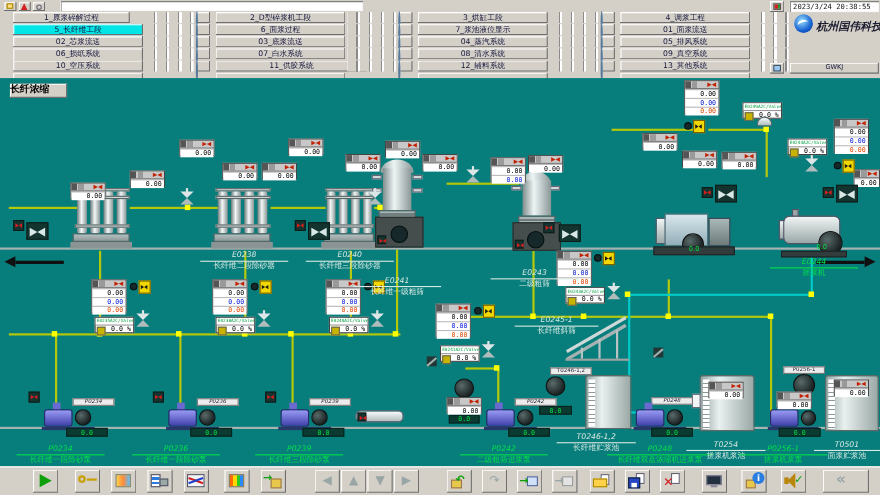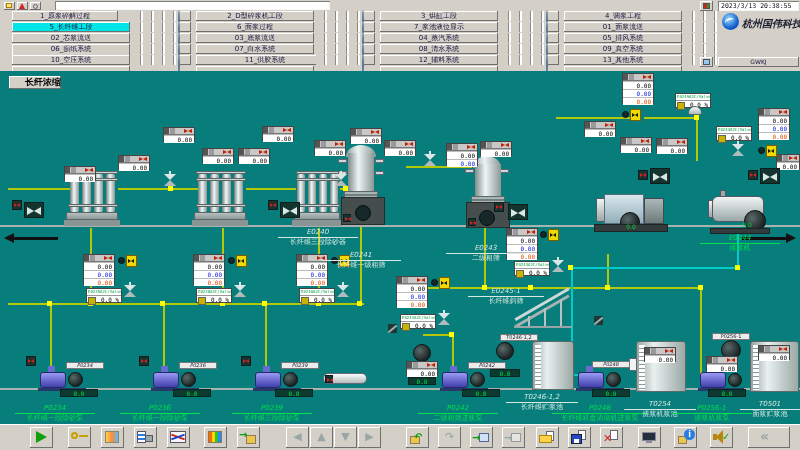--- a/index.html
+++ b/index.html
@@ -6,21 +6,21 @@
 body{margin:0;background:#333}
 #app{position:relative;width:800px;height:450px;background:#d4d0c8;font-family:"DejaVu Sans",sans-serif;overflow:hidden}
 .abs{position:absolute}
 .b3{background:#d4d0c8;box-shadow:inset -1px -1px 0 #6f6f6f,inset 1px 1px 0 #fff}
 .inset{background:#fff;box-shadow:inset 1px 1px 0 #808080,inset -1px -1px 0 #f8f8f8}
 .mbtn{font-size:7px;color:#14143c;text-align:center;line-height:10px;white-space:nowrap;overflow:hidden;cursor:default}
 .mbtn.active{background:#00e6e6}
 .cells{background:repeating-linear-gradient(90deg,#d4d0c8 0 8px,#8a8a8a 8px 9px,#ffffff 9px 11px)}
 .ring{width:6px;height:6px;border:1px solid #5a7a9a;border-radius:50%;margin:2px auto;background:#bcd}
 .main{background:#077e7c}
-.tab{font-size:9px;font-weight:bold;color:#000;text-align:right;line-height:13px}
+.tab{font-size:9px;font-weight:bold;color:#000;text-align:left;line-height:13px}
 .pipe{background:#b4c80a}
 .pipec{background:#00caca}
 .dot{width:5px;height:5px;background:#ffff00}
 .gline{background:#a7b3b1}
 .vb{background:#e8e8e8;border:1px solid #444;font-family:"DejaVu Sans Mono",monospace}
 .vb .hd{display:block;height:7px;background:linear-gradient(90deg,#555 0 5px,#c8c8c8 5px 6px,#9a9a9a 6px 11px,#c8c8c8 11px 100%);border-bottom:1px solid #777;position:relative}
 .vb .hd::after{content:"";position:absolute;right:2px;top:1px;width:0;height:0;border-top:2px solid transparent;border-bottom:2px solid transparent;border-left:4px solid #c42000;border-right:4px solid #c42000}
 .rw{display:block;height:8px;line-height:8px;font-size:6px;text-align:right;padding-right:2px;background:#fff;color:#000;border-top:1px solid #bbb}
 .rw.bl{color:#0014d8}.rw.or{color:#e04800}
 .pct{background:#fff;border:1px solid #444;font-family:"DejaVu Sans Mono",monospace}
@@ -89,21 +89,21 @@
   <div class="abs b3" style="left:17px;top:2px;width:11px;height:8px">
       <i class="abs" style="left:2px;top:1px;border-left:3px solid transparent;border-right:3px solid transparent;border-bottom:6px solid #d42020"></i>
     </div>
   <div class="abs b3" style="left:30px;top:2px;width:11px;height:8px">
       <i class="abs" style="left:3px;top:2px;width:5px;height:5px;border:1px solid #667;border-radius:50%"></i>
     </div>
   <input class="abs inset" style="left: 55px; top: 1px; width: 275px; height: 9px; border: 0px; font-size: 6px;" value="">
   <div class="abs b3" style="left:700px;top:1px;width:13px;height:10px">
       <i class="abs" style="left:3px;top:2px;width:7px;height:6px;background:linear-gradient(90deg,#d42020 0 3px,#20a020 3px 7px);border:1px solid #555"></i>
     </div>
-  <div class="abs inset clk" style="left:718px;top:1px;width:81px;height:10px">2023/3/13 20:38:55</div>
+  <div class="abs inset clk" style="left:718px;top:1px;width:81px;height:10px">2023/3/24 20:38:55</div>
 
   <div class="abs b3 mbtn" style="left:12px;top:11px;width:106px;height:10px">1_原浆碎解过程</div>
   <div class="abs b3 mbtn active" style="left:12px;top:22px;width:118px;height:10px">5_长纤维工段</div>
   <div class="abs b3 mbtn" style="left:12px;top:33px;width:118px;height:10px">02_芯浆流送</div>
   <div class="abs b3 mbtn" style="left:12px;top:44px;width:118px;height:14px">06_损纸系统</div>
   <div class="abs b3 mbtn" style="left:12px;top:55px;width:118px;height:10px">10_空压系统</div>
   <div class="abs b3 mbtn" style="left:12px;top:66px;width:118px;height:10px"></div>
   <div class="abs cells" style="left:132px;top:11px;width:44px;height:10px"></div>
   <div class="abs cells" style="left:132px;top:22px;width:44px;height:10px"></div>
   <div class="abs cells" style="left:132px;top:33px;width:44px;height:10px"></div>
@@ -587,20 +587,24 @@
   <div class="abs rsq" style="left:638px;top:170px"></div>
     <div class="abs agit" style="left:650px;top:168px"></div>
   <div class="abs rsq" style="left:748px;top:170px"></div>
     <div class="abs agit" style="left:760px;top:168px"></div>
   <div class="abs rsq" style="left:26px;top:356px"></div>
   <div class="abs rsq" style="left:139px;top:356px"></div>
   <div class="abs rsq" style="left:241px;top:356px"></div>
   <div class="abs zsq" style="left:388px;top:324px"></div>
   <div class="abs zsq" style="left:594px;top:316px"></div>
 
+  <div class="abs lbl" style="left:182px;top:228px;width:80px">
+      <span class="t">E0238</span>
+      <span class="n">长纤维二段除砂器</span>
+    </div>
   <div class="abs lbl" style="left:278px;top:228px;width:80px">
       <span class="t">E0240</span>
       <span class="n">长纤维三段除砂器</span>
     </div>
   <div class="abs lbl" style="left:321px;top:251px;width:80px">
       <span class="t">E0241</span>
       <span class="n">长纤维一级粗筛</span>
     </div>
   <div class="abs lbl" style="left:446px;top:244px;width:80px">
       <span class="t">E0243</span>

